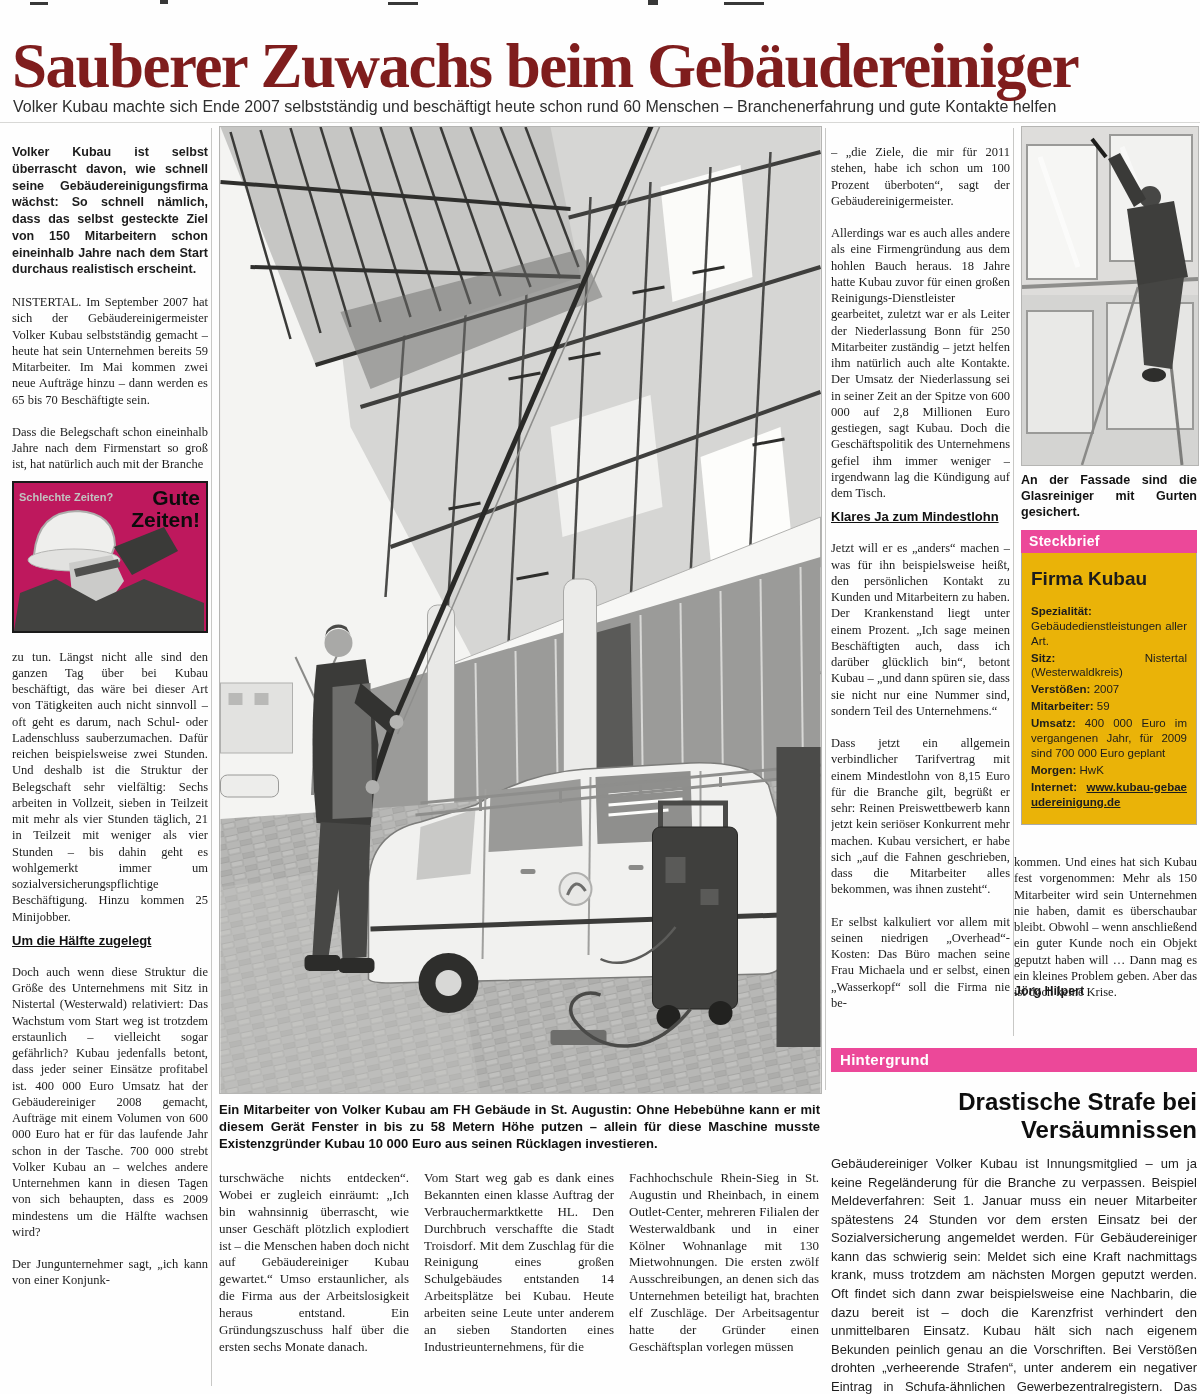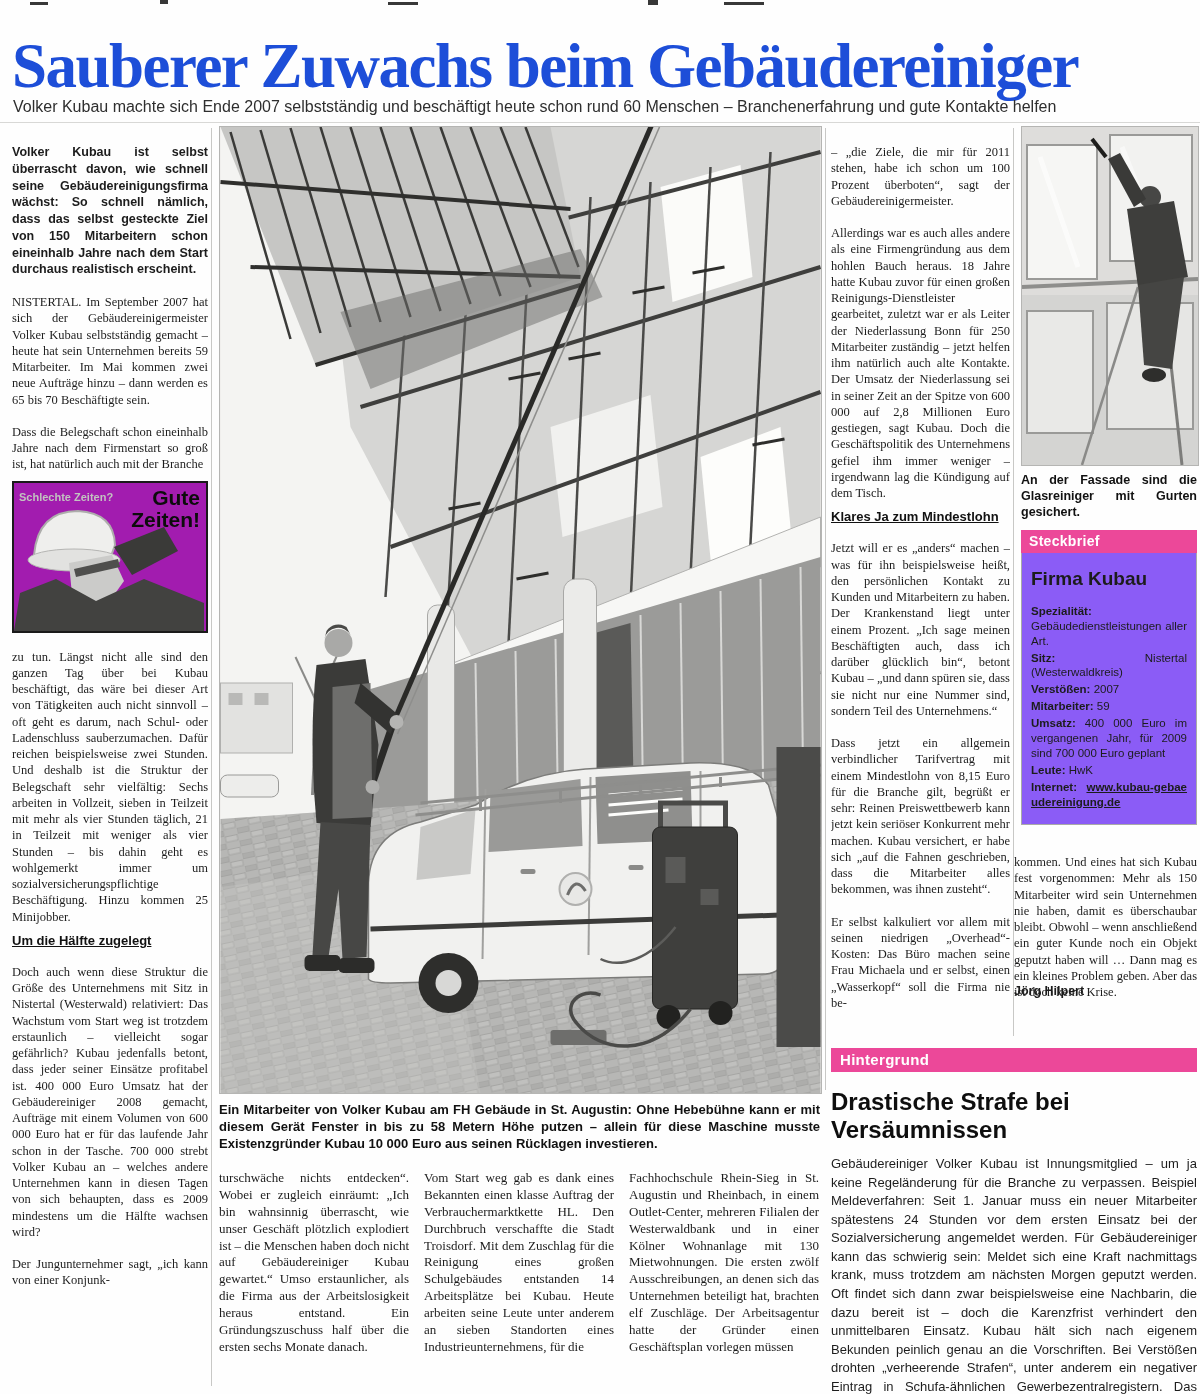--- a/index.html
+++ b/index.html
@@ -5,21 +5,21 @@
   html, body { margin:0; padding:0; background:#f3f3f1; }
   .page {
     position:relative; width:1200px; height:1394px; background:#fefefe;
     font-family:"Liberation Serif", serif; color:#1c1c1c; overflow:hidden;
   }
   .mark { position:absolute; background:#151515; opacity:.85; }
 
   .headline {
     position:absolute; left:12px; top:18px; width:1184px;
     font-family:"Liberation Serif", serif; font-weight:bold;
-    font-size:63px; letter-spacing:-1.5px; white-space:nowrap; color:#1d4ed8;margin-top:12px;
+    font-size:63px; letter-spacing:-1.5px; white-space:nowrap; color:#7f1d1d;margin-top:12px;
   }
   .subheadline {
     position:absolute; left:13px; top:98px; width:1180px;
     font-family:"Liberation Sans", sans-serif; font-size:16px; color:#2e2e2e;
   }
   .header-rule { position:absolute; left:0; top:122px; width:1200px; height:1px; background:#d8d8d6; }
 
   .vrule { position:absolute; width:1px; background:#c8c8c6; }
 
   .col { position:absolute; overflow:hidden; }
@@ -31,21 +31,21 @@
     font-family:"Liberation Sans", sans-serif !important;
     font-weight:bold; font-size:12.5px !important; line-height:1.34 !important;
   }
   .subhead {
     font-family:"Liberation Sans", sans-serif; font-weight:bold; font-size:13px;
     text-decoration:underline; margin:8px 0 7px 0; color:#111;
   }
 
   .ad-box {
     position:relative; width:100%; height:152px; border:2px solid #1a1a1a;
-    background:#a21caf; margin:8px 0 10px 0; box-sizing:border-box; overflow:hidden;
+    background:#be185d; margin:8px 0 10px 0; box-sizing:border-box; overflow:hidden;
   }
   .ad-small {
     position:absolute; left:5px; top:8px; font-family:"Liberation Sans", sans-serif;
     font-weight:bold; font-size:11px; color:#c2c2c0; white-space:nowrap; z-index:2;
   }
   .ad-big {
     position:absolute; right:6px; top:4px; text-align:right; z-index:2;
     font-family:"Liberation Sans", sans-serif; font-weight:900; font-size:21px;
     line-height:1.05; color:#0c0c0c;
   }
@@ -66,39 +66,39 @@
   .bottom-cols p { margin:0; font-size:13px; line-height:1.3; text-align:justify; }
 
   .steckbrief { position:absolute; left:1021px; top:530px; width:176px; box-sizing:border-box; }
   .bar {
     background:#ec4899; color:#fff; font-family:"Liberation Sans", sans-serif;
     font-weight:bold; font-size:14px; padding:3px 8px 4px 8px; letter-spacing:.3px;
   }
   .sb-body {
     border:1px solid #aaaaa8; border-top:none; padding:10px 9px 12px 9px;
     font-family:"Liberation Sans", sans-serif; font-size:11.5px; line-height:1.3;
-    background:#8b5cf6;
+    background:#eab308;
   }
   .sb-title { font-weight:bold; font-size:19px; margin:4px 0 12px 0; font-family:"Liberation Sans", sans-serif; }
   .sb-row { margin:0 0 2px 0; text-align:justify; }
   .sb-row .lbl { font-weight:bold; }
   .sb-row.link .val { text-decoration:underline; font-weight:bold; word-break:break-all; }
 
   .col5 { position:absolute; left:1014px; top:854px; width:183px; }
   .col5 p { margin:0; font-size:12.5px; line-height:1.3; text-align:justify; }
   .author {
     font-family:"Liberation Sans", sans-serif; font-weight:bold; font-size:12.5px;
     text-align:left; margin-top:-16px;
   }
 
   .hintergrund { position:absolute; left:831px; top:1048px; width:366px; }
   .hg-bar { font-size:15px; padding:3px 9px 4px 9px; }
   .hg-title {
     font-family:"Liberation Sans", sans-serif; font-weight:bold; font-size:24px;
-    margin:16px 0 11px 0; color:#0e0e0e;
+    margin:16px 0 11px 0; color:#0e0e0e;text-align:right;
   }
   .hg-body {
     font-family:"Liberation Sans", sans-serif; font-size:13px; line-height:1.43;
     text-align:justify; color:#1d1d1d;
   }
 </style>
 </head>
 <body>
 
 <div class="page">
@@ -360,21 +360,21 @@
 
   <div class="steckbrief">
     <div class="bar">Steckbrief</div>
     <div class="sb-body">
       <div class="sb-title">Firma Kubau</div>
       <p class="sb-row"><span class="lbl">Spezialität:</span> <span class="val">Gebäudedienstleistungen aller Art.</span></p>
       <p class="sb-row"><span class="lbl">Sitz:</span> <span class="val">Nistertal (Westerwaldkreis)</span></p>
       <p class="sb-row"><span class="lbl">Verstößen:</span> <span class="val">2007</span></p>
       <p class="sb-row"><span class="lbl">Mitarbeiter:</span> <span class="val">59</span></p>
       <p class="sb-row"><span class="lbl">Umsatz:</span> <span class="val">400 000 Euro im vergangenen Jahr, für 2009 sind 700 000 Euro geplant</span></p>
-      <p class="sb-row"><span class="lbl">Leute:</span> <span class="val">HwK</span></p>
+      <p class="sb-row"><span class="lbl">Morgen:</span> <span class="val">HwK</span></p>
       <p class="sb-row link"><span class="lbl">Internet:</span> <span class="val">www.kubau-gebaeudereinigung.de</span></p>
     </div>
   </div>
 
   <div class="col5">
     <p>kommen. Und eines hat sich Kubau fest vorgenommen: Mehr als 150 Mitarbeiter wird sein Unternehmen nie haben, damit es überschaubar bleibt. Obwohl – wenn anschließend ein guter Kunde noch ein Objekt geputzt haben will … Dann mag es ein kleines Problem geben. Aber das ist doch keine Krise.</p>
     <div class="author">Jörg Hilpert</div>
   </div>
 
   <div class="hintergrund">

